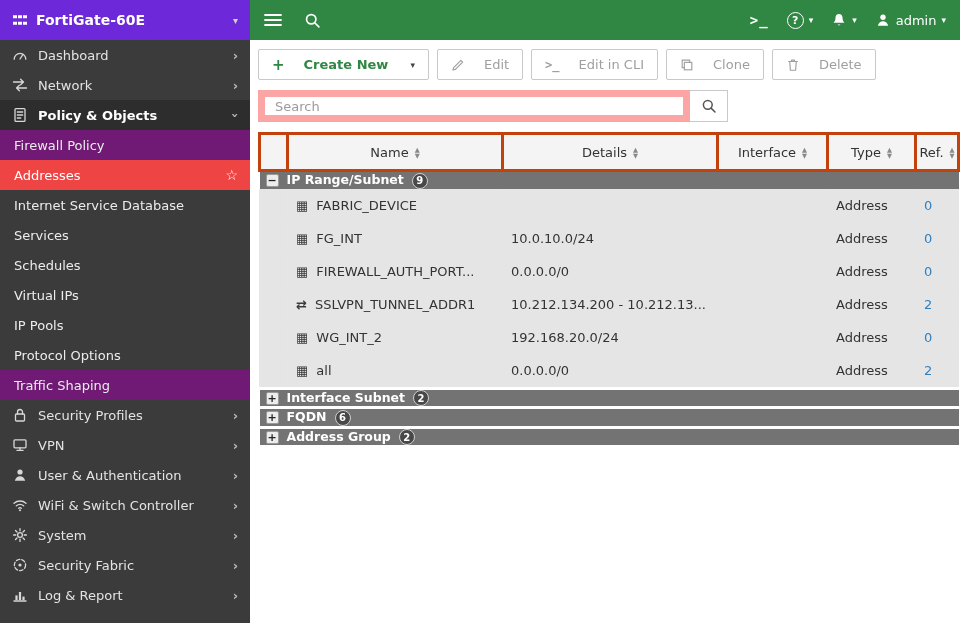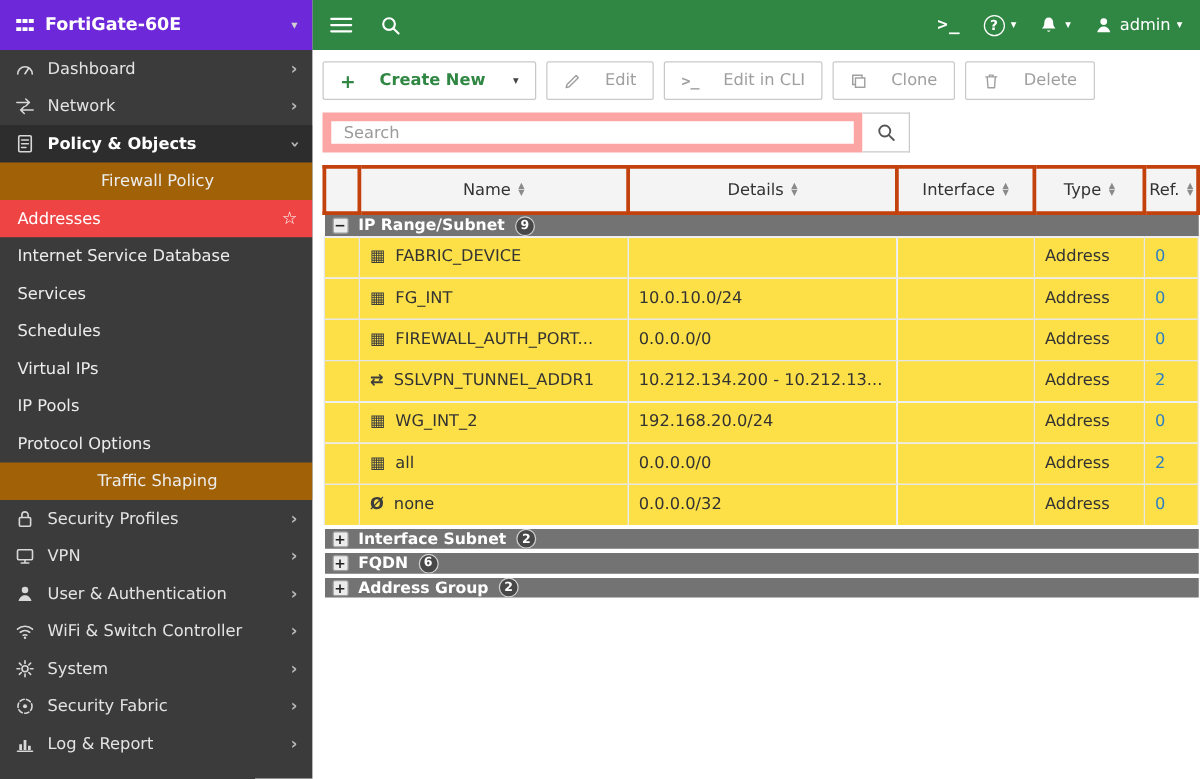--- a/index.html
+++ b/index.html
@@ -14,21 +14,21 @@
   
   .sidebar { background:#3b3b3b; color:#e3e3e3; display:flex; flex-direction:column; overflow:hidden; }
   .logo-bar { height:40px; flex:0 0 40px; background:#6d28d9; color:#fff; display:flex; align-items:center; gap:8px; padding:0 12px; font-weight:bold; font-size:14px; cursor:pointer; }
   .logo-bar .caret { margin-left:auto; font-size:10px; color:#cfcfcf; }
   .nav-item { height:30px; flex:0 0 30px; display:flex; align-items:center; gap:10px; padding:0 12px; cursor:pointer; font-size:13px; color:#e3e3e3; }
   .nav-item svg { flex:0 0 16px; }
   .nav-item .chev { margin-left:auto; font-size:13px; color:#b9b9b9; font-weight:bold; }
   .nav-item.section-open { background:#2d2d2d; color:#fff; font-weight:bold; }
   .nav-item.section-open .chev { transform:rotate(90deg); }
   .submenu-item { height:30px; flex:0 0 30px; display:flex; align-items:center; padding:0 12px 0 14px; cursor:pointer; color:#ececec; font-size:13px; background:#3b3b3b; }
-  .submenu-item.shaded { background:#a16207;justify-content:center; }
+  .submenu-item.shaded { background:#701a75; }
   .submenu-item.active { background:#ef4444; color:#fff; }
   .submenu-item .star { margin-left:auto; font-size:14px; color:#fff; }
   .icon-stroke { stroke:#d8d8d8; stroke-width:1.3; fill:none; stroke-linecap:round; stroke-linejoin:round; }
   .icon-fill { fill:#d8d8d8; }
 
   
   .main { display:flex; flex-direction:column; overflow:hidden; }
   .topbar { height:40px; flex:0 0 40px; background:#2f8743; display:flex; align-items:center; padding:0 14px; gap:22px; color:#fff; }
   .topbar .right { margin-left:auto; display:flex; align-items:center; gap:18px; }
   .tb-item { display:inline-flex; align-items:center; gap:5px; cursor:pointer; color:#fff; }
@@ -67,21 +67,21 @@
   .collapse-box { display:inline-flex; width:13px; height:13px; background:#ececec; border:1px solid #9a9a9a; border-radius:2px; align-items:center; justify-content:center; font-size:11px; line-height:11px; color:#222; margin-right:8px; vertical-align:middle; font-weight:bold; }
   .collapse-box.minus::before { content:"−"; }
   .collapse-box.plus::before { content:"+"; }
   .grp-badge { display:inline-flex; min-width:16px; height:16px; border:1px solid #cfcfcf; background:#484848; border-radius:50%; align-items:center; justify-content:center; font-size:10px; font-weight:bold; color:#fff; margin-left:8px; vertical-align:middle; }
   .name-cell { display:flex; align-items:center; gap:8px; height:32px; }
   .row-icon { font-size:13px; color:#3c3c3c; line-height:1; }
   .row-icon[data-icon="subnet"]::before { content:"▦"; }
   .row-icon[data-icon="range"]::before { content:"⇄"; font-weight:bold; }
   .row-icon[data-icon="none"]::before { content:"Ø"; font-weight:bold; }
   td.ref-cell a { color:#2d7fc1; text-decoration:none; cursor:pointer; }
-  tr.data-row { cursor:pointer; background:#fde047; }
+  tr.data-row { cursor:pointer; background:#e5e5e5; }
 </style>
 </head>
 <body>
 
 <div class="app">
 
   <aside class="sidebar">
     <div class="logo-bar">
       <svg width="16" height="16" viewBox="0 0 16 16">
           <path fill="#fff" d="M1 3.2h4v3.1H1zM6 3.2h4v3.1H6zM11 3.2h4v3.1h-4zM1 9.7h4v3.1H1zM6 9.7h4v3.1H6zM11 9.7h4v3.1h-4z"></path>
@@ -393,33 +393,20 @@
                   <span class="name-cell">
                     <span class="row-icon" data-icon="subnet"></span>
                     <span>all</span>
                   </span>
                 </td>
               <td>0.0.0.0/0</td>
               <td></td>
               <td>Address</td>
               <td class="ref-cell"><a>2</a></td>
             </tr>
-            <tr class="data-row">
-              <td></td>
-              <td>
-                  <span class="name-cell">
-                    <span class="row-icon" data-icon="none"></span>
-                    <span>none</span>
-                  </span>
-                </td>
-              <td>0.0.0.0/32</td>
-              <td></td>
-              <td>Address</td>
-              <td class="ref-cell"><a>0</a></td>
-            </tr>
 
             <tr class="group-header">
               <td colspan="6"><span class="collapse-box plus"></span><span>Interface Subnet</span><span class="grp-badge">2</span></td>
             </tr>
             <tr class="group-header">
               <td colspan="6"><span class="collapse-box plus"></span><span>FQDN</span><span class="grp-badge">6</span></td>
             </tr>
             <tr class="group-header">
               <td colspan="6"><span class="collapse-box plus"></span><span>Address Group</span><span class="grp-badge">2</span></td>
             </tr>

